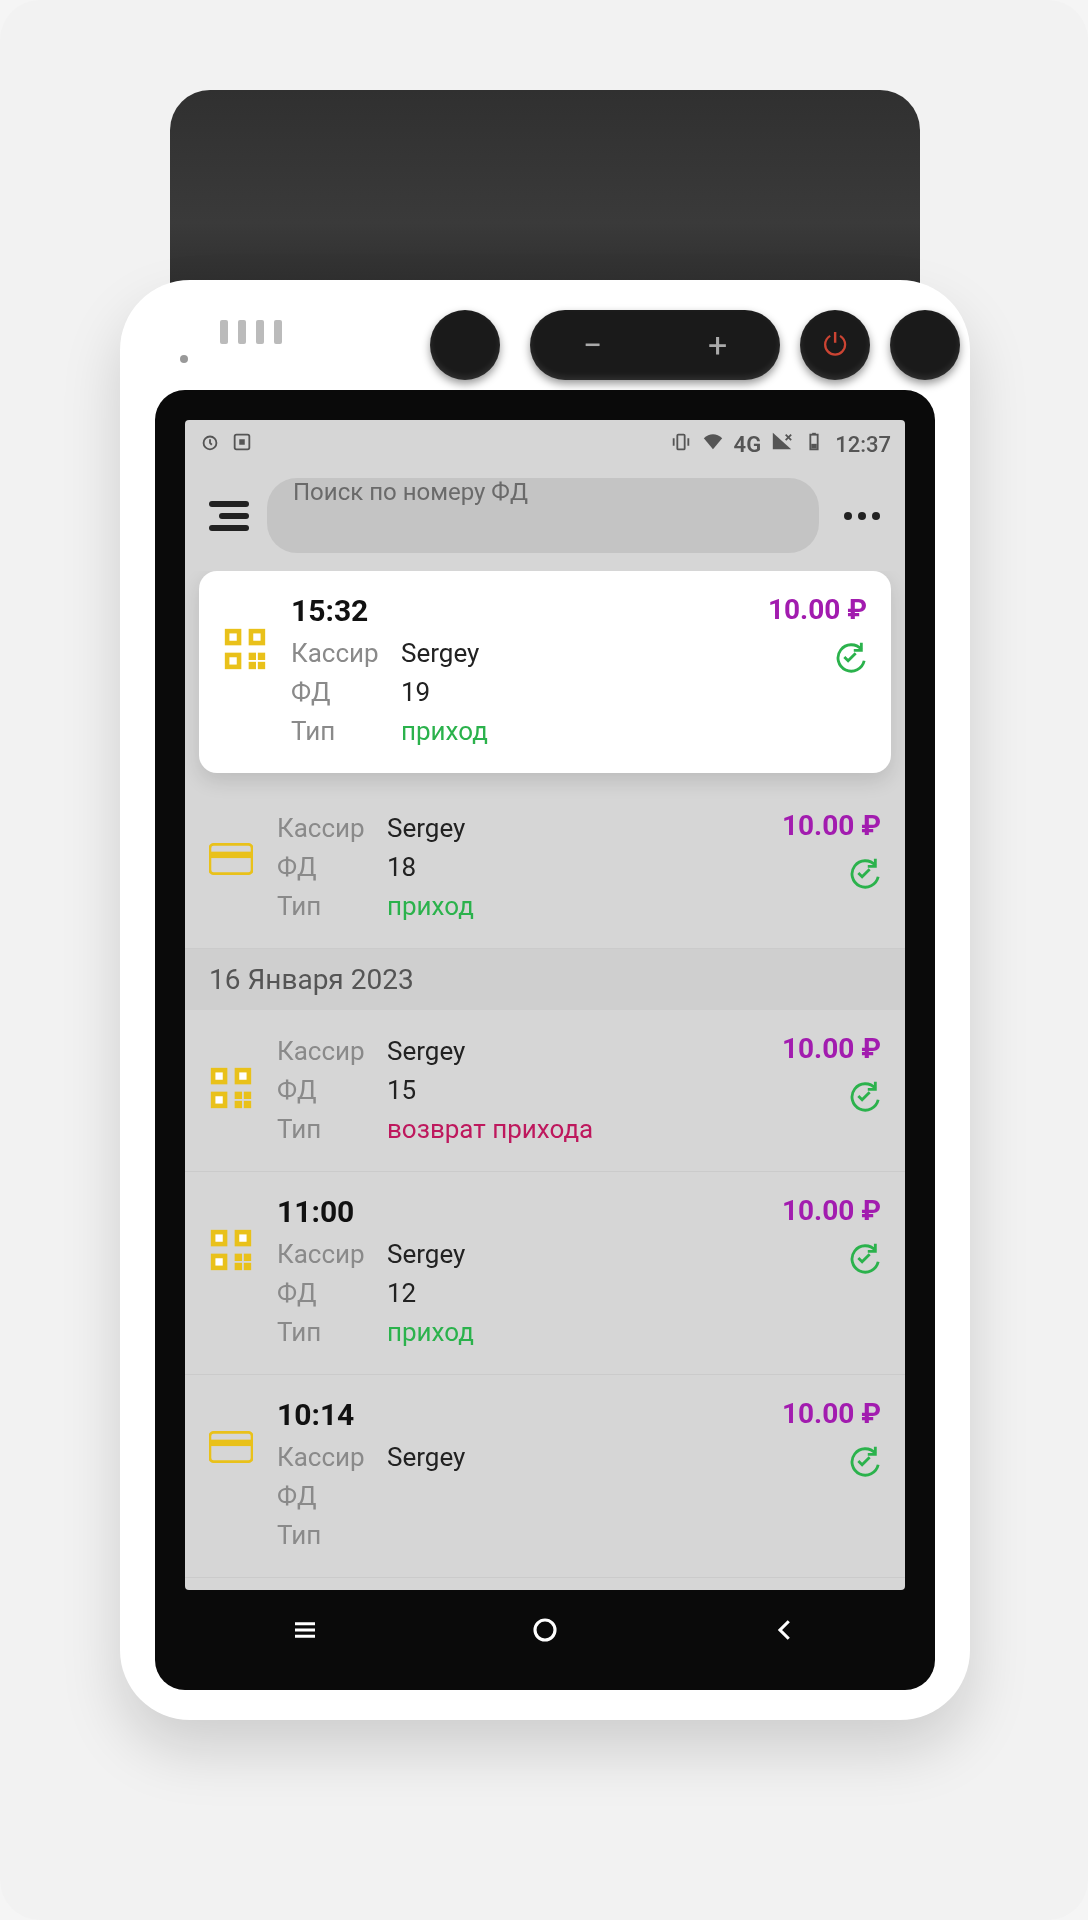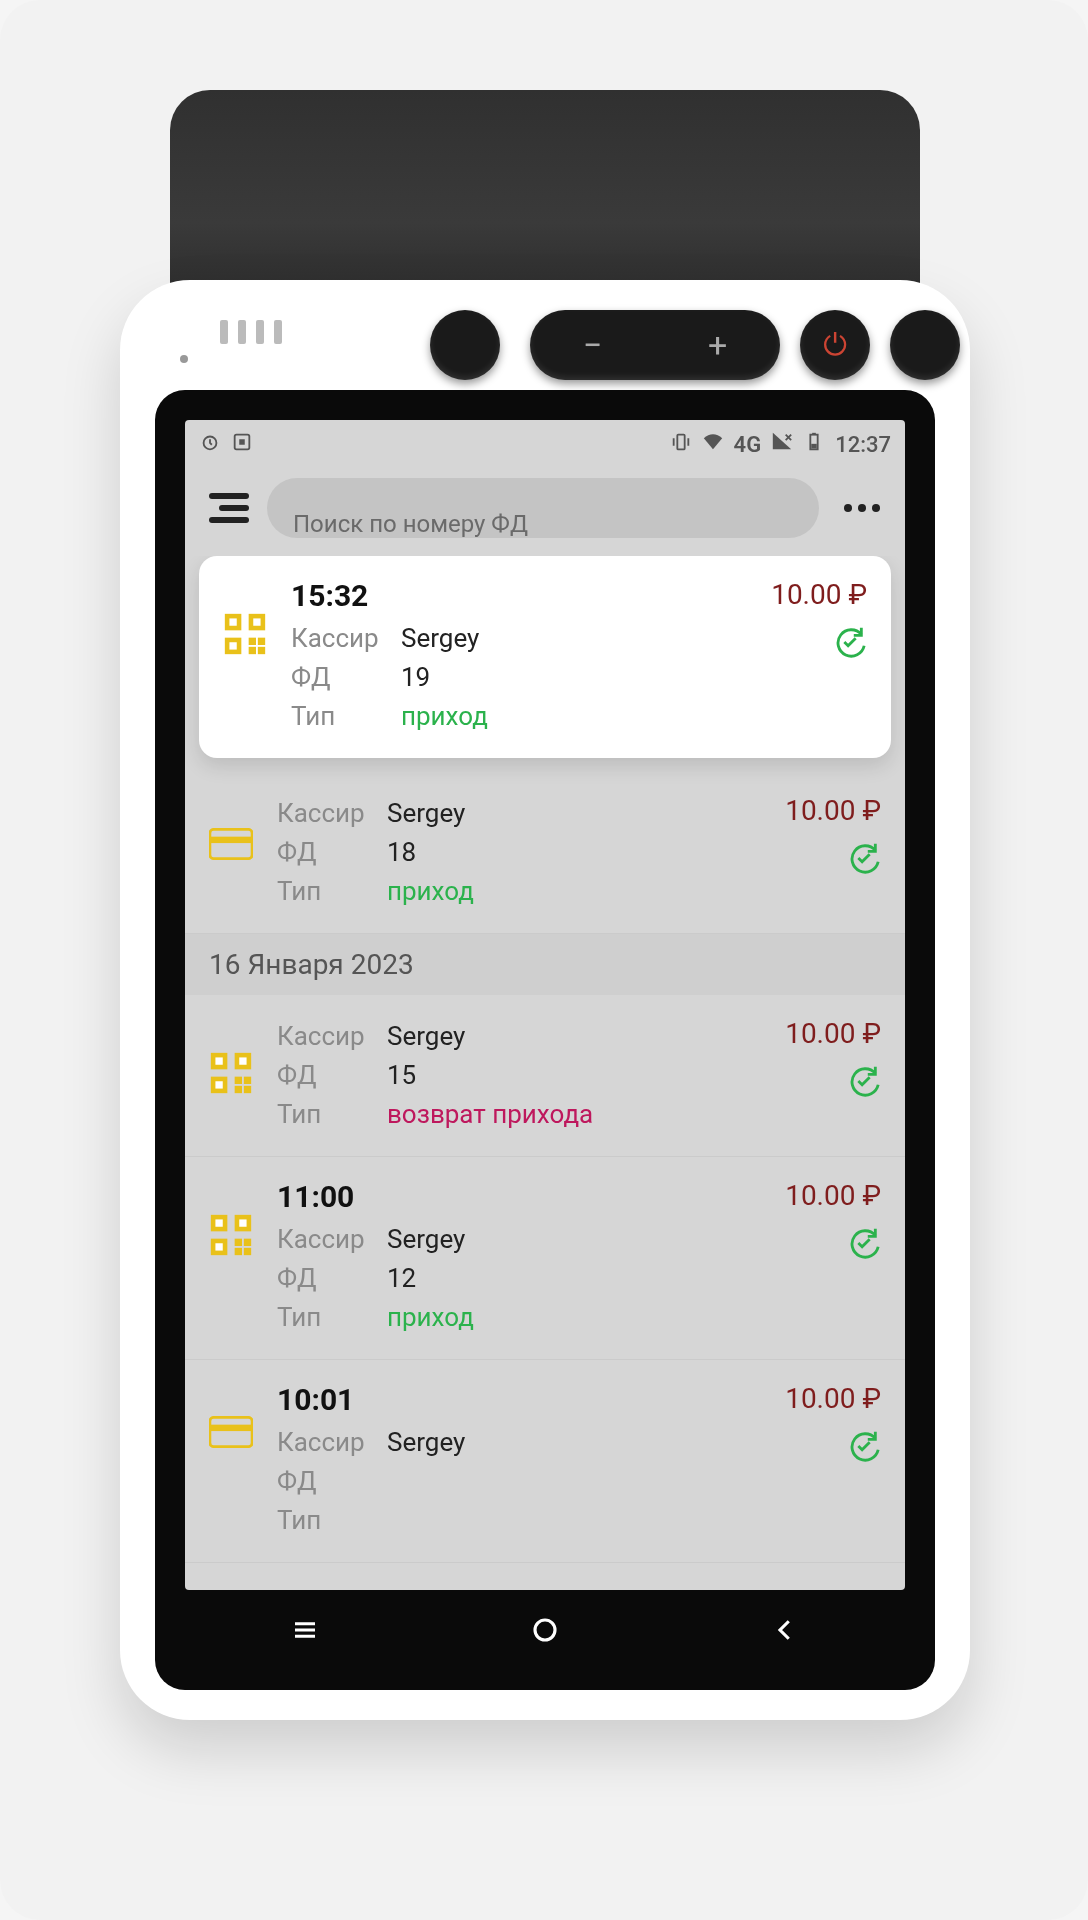--- a/index.html
+++ b/index.html
@@ -84,22 +84,22 @@
   .app-header {
     display:flex; align-items:center; gap:18px;
     padding:10px 18px 18px 18px;
   }
   .menu-btn { width:46px; display:flex; flex-direction:column; gap:6px; align-items:flex-end; cursor:pointer; }
   .menu-btn span { height:6px; background:#222; border-radius:3px; display:block; }
   .menu-btn span:nth-child(1){width:40px;}
   .menu-btn span:nth-child(2){width:30px;}
   .menu-btn span:nth-child(3){width:40px;}
   .search {
-    flex:1; height:60px; background:#c4c4c4; border-radius:30px;
-    display:flex; align-items:flex-end; padding:0 26px;
+    flex:1; height:75px; background:#c4c4c4; border-radius:30px;
+    display:flex; align-items:flex-start; padding:0 26px;
     color:#6a6a6a; font-size:24px;
   }
   .more-btn { width:50px; display:flex; gap:6px; justify-content:center; cursor:pointer; }
   .more-btn span { width:8px; height:8px; background:#222; border-radius:50%; }
   
   .list { flex:1; overflow:hidden; }
   .card {
     background:#fff; border-radius:18px; margin:0 14px 14px 14px;
     padding:22px 24px 22px 18px;
     box-shadow:0 8px 20px rgba(0,0,0,.12);
@@ -116,21 +116,21 @@
   }
   .icon-col { width:56px; display:flex; align-items:center; justify-content:center; padding-top:34px; }
   .info-col { flex:1; }
   .time { font-size:30px; font-weight:700; color:#111; margin-bottom:6px; }
   .kv { display:flex; font-size:26px; line-height:1.5; }
   .kv .k { width:110px; color:#8a8a8a; }
   .kv .v { color:#222; }
   .kv .v.green { color:#2bb24c; }
   .kv .v.red { color:#be185d; }
   .right-col { text-align:right; display:flex; flex-direction:column; align-items:flex-end; gap:14px; min-width:140px; }
-  .amount { font-size:28px; font-weight:400; color:#7f1d1d; white-space:nowrap; }
+  .amount { font-size:28px; font-weight:700; color:#a21caf; white-space:nowrap; }
   .status-ico { width:34px; height:34px; }
   
   .navbar {
     height:80px;
     display:flex; align-items:center; justify-content:space-around;
     color:#fff;
   }
   .navbar .navbtn { width:40px; height:40px; display:flex; align-items:center; justify-content:center; }
   .navbar svg { width:30px; height:30px; stroke:#fff; fill:none; stroke-width:2.5; }
 
@@ -381,21 +381,21 @@
               </div>
             </div>
             <div class="row">
               <div class="icon-col">
                 <svg class="card-icon" viewBox="0 0 48 34">
                   <rect x="1" y="1" width="46" height="32" rx="4" fill="none" stroke="#e9c11a" stroke-width="3"></rect>
                   <rect x="1" y="9" width="46" height="7" fill="#e9c11a"></rect>
                 </svg>
               </div>
               <div class="info-col">
-                <div class="time">10:01</div>
+                <div class="time">10:14</div>
                 <div class="kv">
                   <span class="k">Кассир</span>
                   <span class="v">Sergey</span>
                 </div>
                 <div class="kv">
                   <span class="k">ФД</span>
                   <span class="v"></span>
                 </div>
                 <div class="kv">
                   <span class="k">Тип</span>

